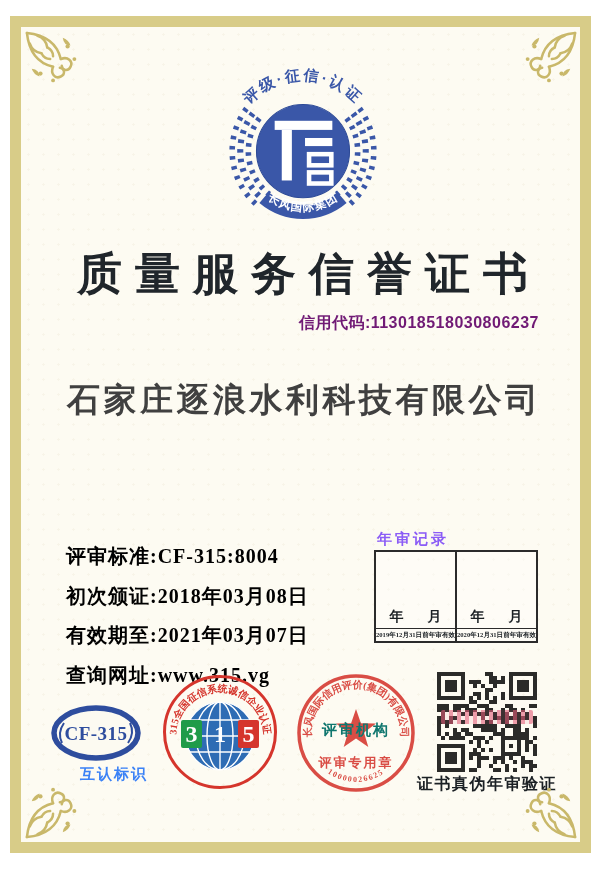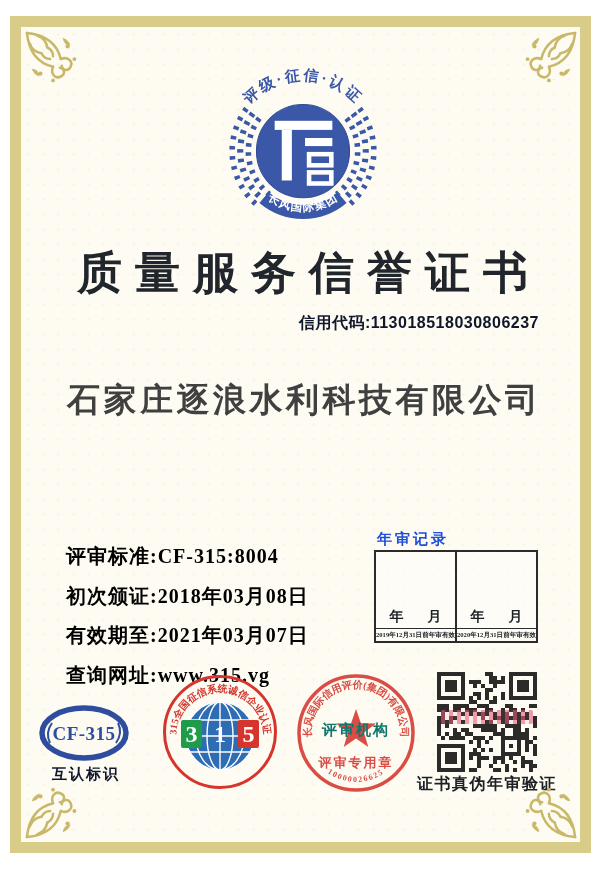--- a/index.html
+++ b/index.html
@@ -14,49 +14,49 @@
   .corner.tl{left:24px;top:30px;}
   .corner.tr{right:27px;top:30px;transform:scaleX(-1);}
   .corner.bl{left:24px;bottom:33px;transform:scaleY(-1);}
   .corner.br{right:27px;bottom:33px;transform:scale(-1,-1);}
 
   .emblem{position:absolute;left:50%;top:58px;transform:translateX(-50%);width:172px;height:162px;}
   .emblem svg{width:100%;height:100%;display:block;}
   .emblem text{font-family:"Liberation Sans",sans-serif;font-weight:bold;}
 
   .title{position:absolute;left:0;right:0;top:249px;text-align:center;
-         font-family:Liberation Serif, serif;font-weight:900;font-size:45px;line-height:1.1;
+         font-family:Liberation Sans, sans-serif;font-weight:900;font-size:45px;line-height:1.1;
          letter-spacing:13px;text-indent:13px;color:#20262b;}
   .credit{position:absolute;right:66px;top:313px;font-family:"Liberation Sans",sans-serif;
-          font-weight:bold;font-size:16px;color:#0f172a;letter-spacing:.5px;}
+          font-weight:bold;font-size:16px;color:#701a75;letter-spacing:.5px;}
   .company{position:absolute;left:0;right:0;top:378px;text-align:center;
            font-family:Liberation Sans, sans-serif;font-weight:900;font-size:33px;
            letter-spacing:3.5px;text-indent:3.5px;color:#404040;}
   .rating{position:absolute;left:0;right:0;top:449px;text-align:center;
           font-weight:bold;font-size:36px;letter-spacing:7px;text-indent:7px;color:#d2251c;}
 
   .details{position:absolute;left:66px;top:543px;}
   .details div{font-weight:bold;font-size:20px;color:#000000;letter-spacing:1px;margin-bottom:12.5px;}
 
   .review-label{position:absolute;left:377px;top:530px;font-weight:bold;font-size:15px;
-                letter-spacing:3px;color:#1d4ed8;}
+                letter-spacing:3px;color:#8b5cf6;}
   .review-table{position:absolute;left:374px;top:550px;width:164px;height:93px;box-sizing:border-box;
                 border:2px solid #2b2b2b;display:flex;background:rgba(255,255,255,.35);}
   .review-cell{flex:1;position:relative;}
   .review-cell.first{border-right:2px solid #2b2b2b;}
   .ym{position:absolute;left:0;right:0;bottom:15px;display:flex;justify-content:center;gap:24px;
       font-weight:bold;font-size:14px;color:#1b2024;}
   .note{position:absolute;left:0;right:0;bottom:0;height:12px;border-top:1.5px solid #2b2b2b;
         font-weight:bold;font-size:6.6px;line-height:12px;text-align:center;color:#1b2024;
         white-space:nowrap;overflow:hidden;}
 
-  .cf-badge{position:absolute;left:38px;top:705px;width:92px;height:58px;}
+  .cf-badge{position:absolute;left:50px;top:705px;width:92px;height:58px;}
   .cf-badge svg{width:100%;height:100%;display:block;}
-  .mutual-label{position:absolute;left:52px;width:96px;top:765px;text-align:left;
-                font-weight:bold;font-size:15px;letter-spacing:2px;color:#0f172a;}
+  .mutual-label{position:absolute;left:52px;width:96px;top:765px;text-align:right;
+                font-weight:bold;font-size:15px;letter-spacing:2px;color:#3b82f6;}
 
   .globe-badge{position:absolute;left:160px;top:672px;width:120px;height:120px;}
   .globe-badge svg{width:100%;height:100%;display:block;}
 
   .stamp{position:absolute;left:291px;top:669px;width:130px;height:130px;opacity:.95;}
   .stamp svg{width:100%;height:100%;display:block;}
   .agency-label{position:absolute;left:291px;width:130px;top:721px;text-align:center;z-index:5;
                 font-weight:bold;font-size:15px;letter-spacing:2px;color:#0f766e;}
 
   .qr{position:absolute;left:437px;top:672px;width:100px;height:100px;z-index:3;}

